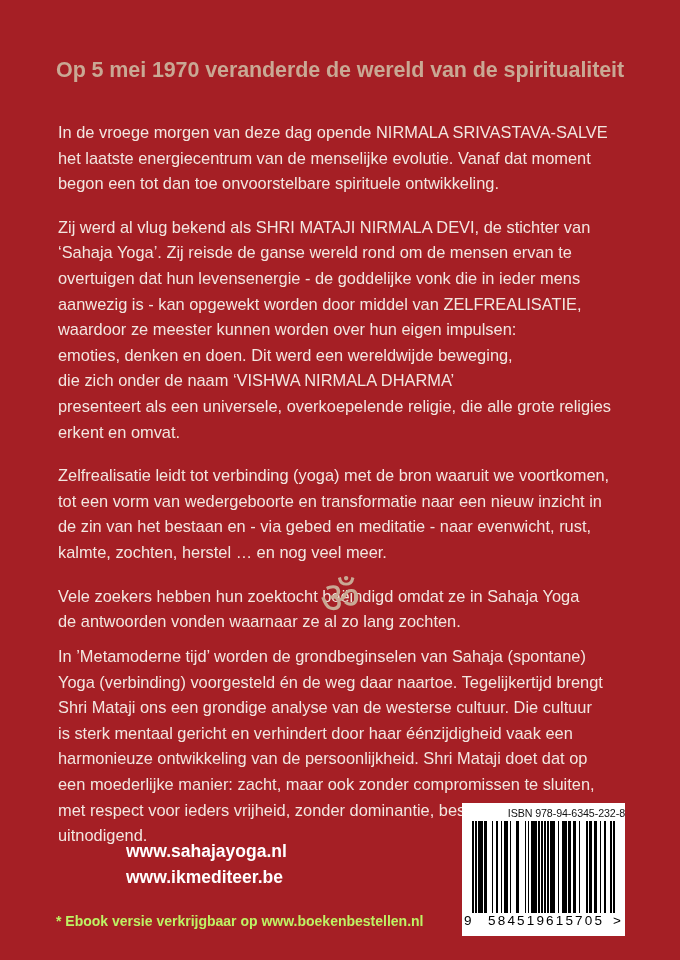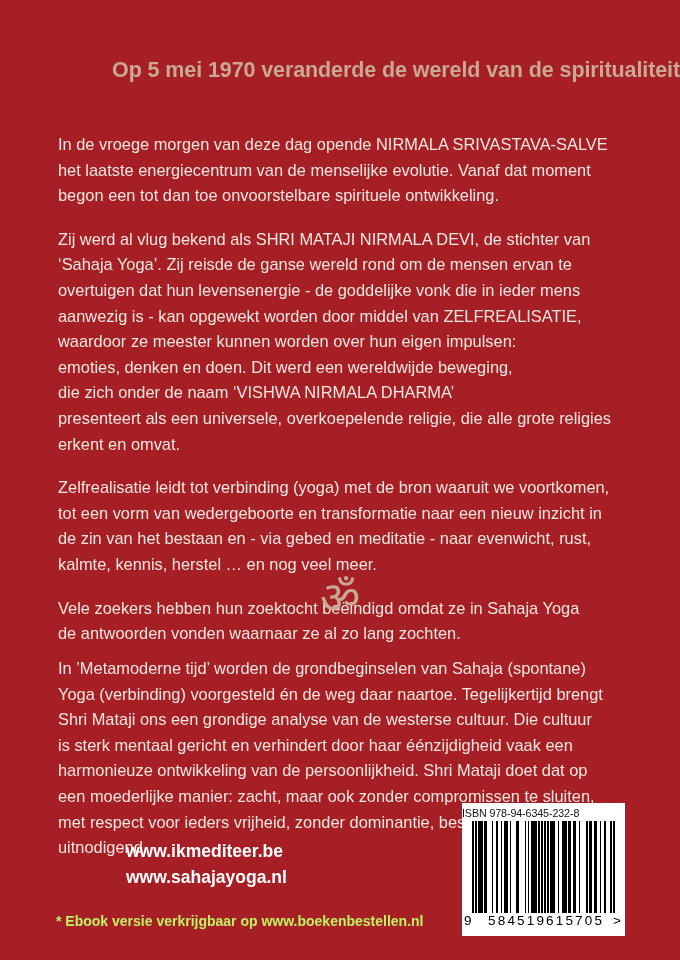--- a/index.html
+++ b/index.html
@@ -19,40 +19,40 @@
     inset: 0;
     background: #a51f25;
   }
 
   
   .title {
     position: absolute;
     left: 0;
     right: 0;
     top: 58px;
-    text-align: right;
+    text-align: center;
     color: #c9a894;
     font-size: 21.5px;
     font-weight: bold;
     letter-spacing: -0.1px;
     white-space: nowrap;
   }
 
   
   .body-block {
     position: absolute;
     left: 58px;
     top: 120px;
     width: 590px;
   }
   .para {
     color: #f2e6e0;
     font-size: 16.4px;
     line-height: 25.6px;
-    margin: 12px 0 18px 0;
+    margin: 0 0 18px 0;
     font-weight: normal;
     white-space: pre-line;
   }
 
   
   .om-wrap {
     position: absolute;
     left: 0;
     right: 0;
     top: 576px;
@@ -106,21 +106,21 @@
     left: 462px;
     top: 803px;
     width: 163px;
     height: 133px;
     background: #ffffff;
     box-sizing: border-box;
     padding: 4px 0 0 0;
     overflow: hidden;
   }
   .isbn-text {
-    text-align: left;
+    text-align: right;
     color: #111111;
     font-size: 10.7px;
     font-family: "Liberation Sans", sans-serif;
     letter-spacing: -0.1px;
     margin-bottom: 2px;
   }
   .bars {
     position: relative;
     height: 92px;
     margin: 0 10px;
@@ -163,43 +163,43 @@
 overtuigen dat hun levensenergie - de goddelijke vonk die in ieder mens
 aanwezig is - kan opgewekt worden door middel van ZELFREALISATIE,
 waardoor ze meester kunnen worden over hun eigen impulsen:
 emoties, denken en doen. Dit werd een wereldwijde beweging,
 die zich onder de naam ‘VISHWA NIRMALA DHARMA’
 presenteert als een universele, overkoepelende religie, die alle grote religies
 erkent en omvat.</p>
     <p class="para">Zelfrealisatie leidt tot verbinding (yoga) met de bron waaruit we voortkomen,
 tot een vorm van wedergeboorte en transformatie naar een nieuw inzicht in
 de zin van het bestaan en - via gebed en meditatie - naar evenwicht, rust,
-kalmte, kennis, herstel … en nog veel meer.</p>
+kalmte, zochten, herstel … en nog veel meer.</p>
     <p class="para">Vele zoekers hebben hun zoektocht beëindigd omdat ze in Sahaja Yoga
 de antwoorden vonden waarnaar ze al zo lang zochten.</p>
   </div>
 
   <div class="om-wrap">
     <span class="om">ॐ</span>
   </div>
 
   <div class="lower-block">
     <p class="para">In ’Metamoderne tijd’ worden de grondbeginselen van Sahaja (spontane)
 Yoga (verbinding) voorgesteld én de weg daar naartoe. Tegelijkertijd brengt
 Shri Mataji ons een grondige analyse van de westerse cultuur. Die cultuur
 is sterk mentaal gericht en verhindert door haar éénzijdigheid vaak een
 harmonieuze ontwikkeling van de persoonlijkheid. Shri Mataji doet dat op
 een moederlijke manier: zacht, maar ook zonder compromissen te sluiten,
 met respect voor ieders vrijheid, zonder dominantie, beschrijvend en
 uitnodigend.</p>
   </div>
 
   <div class="urls">
+    <div class="url">www.sahajayoga.nl</div>
     <div class="url">www.ikmediteer.be</div>
-    <div class="url">www.sahajayoga.nl</div>
   </div>
 
   <div class="footnote">* Ebook versie verkrijgbaar op www.boekenbestellen.nl</div>
 
   <div class="barcode-box">
     <div class="isbn-text">ISBN 978-94-6345-232-8</div>
     <div class="bars" id="bars">
         <span style="left:0%;width:1.0526315789473684%"></span>
         <span style="left:2.1052631578947367%;width:1.0526315789473684%"></span>
         <span style="left:4.2105263157894735%;width:1.0526315789473684%"></span>

